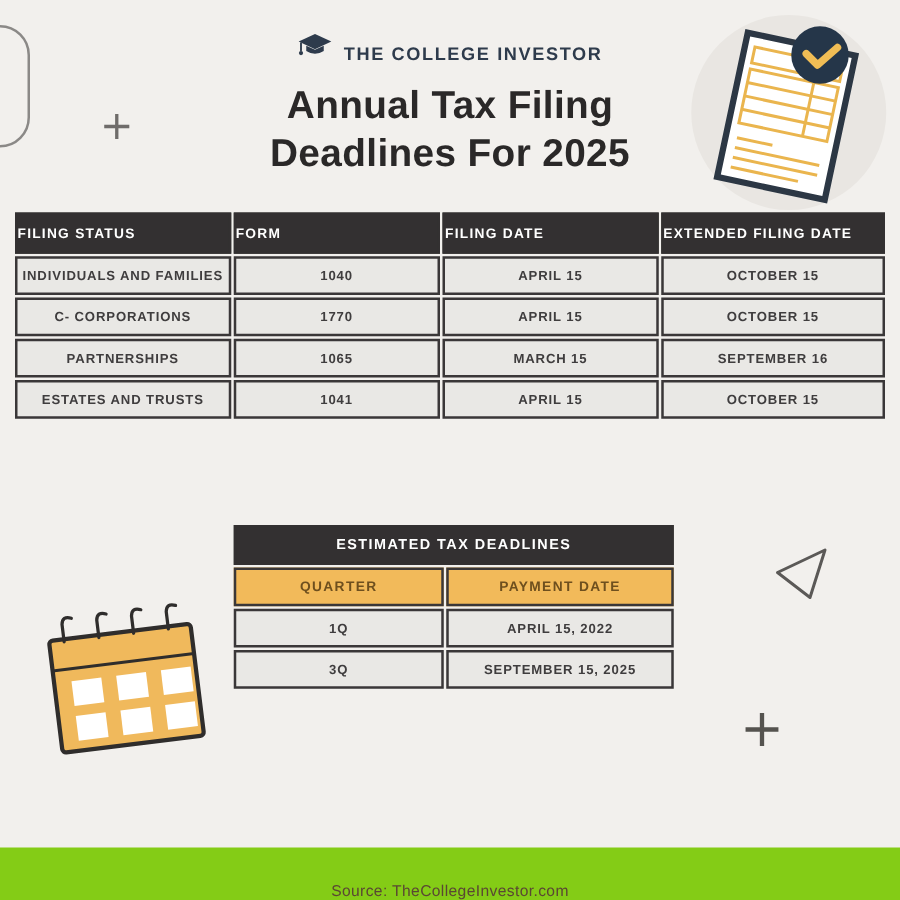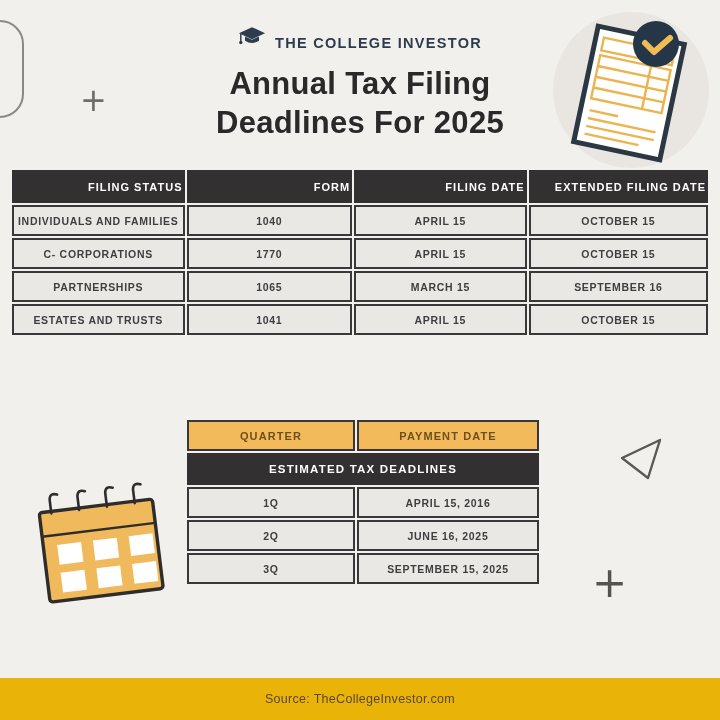--- a/index.html
+++ b/index.html
@@ -37,21 +37,21 @@
     letter-spacing:0.3px;
   }
   .hero { position:absolute; left:545px; top:6px; }
   .calendar { position:absolute; left:20px; top:474px; }
   
   table { border-collapse:separate; border-spacing:2px; table-layout:fixed; }
   .filing-table { position:absolute; left:10px; top:168px; width:700px; }
   .filing-table th {
     background:#333031; border:2px solid #333031; color:#ffffff;
     font-size:11px; font-weight:bold; letter-spacing:1px;
-    height:33px; text-align:right; vertical-align:middle;
+    height:33px; text-align:left; vertical-align:middle;
   }
   .filing-table td {
     background:#e9e8e5; border:2px solid #3a3738; color:#3f3d3e;
     font-size:10.5px; font-weight:bold; letter-spacing:0.7px;
     height:31px; text-align:center; vertical-align:middle;margin-left:48px;
   }
   .est-table { position:absolute; left:185px; top:418px; width:356px; }
   .est-table .est-title-cell {
     background:#333031; border:2px solid #333031; color:#ffffff;
     font-size:11.5px; font-weight:bold; letter-spacing:1.2px;
@@ -63,21 +63,21 @@
     height:31px; text-align:center; vertical-align:middle;
   }
   .est-table td {
     background:#e9e8e5; border:2px solid #3a3738; color:#3f3d3e;
     font-size:10.5px; font-weight:bold; letter-spacing:0.7px;
     height:31px; text-align:center; vertical-align:middle;margin-left:25px;
   }
   
   .footer-bar {
     position:absolute; left:0; bottom:0; width:720px; height:42px;
-    background:#eab308; display:flex; align-items:center; justify-content:center;
+    background:#84cc16; display:flex; align-items:flex-end; justify-content:center;
   }
   .footer-text { font-size:12.5px; color:#5a4733; letter-spacing:0.3px; }
 </style>
 </head>
 <body>
 
 <div class="decor-roundrect"></div>
 <div class="decor-plus plus-1">+</div>
 <div class="decor-plus plus-2">+</div>
 <div class="decor-triangle">
@@ -169,35 +169,31 @@
   </tbody>
 </table>
 
 <table class="est-table">
   <colgroup>
       <col style="width:48%">
       <col style="width:52%">
     </colgroup>
   <thead>
     <tr>
+      <th class="est-title-cell" colspan="2">ESTIMATED TAX DEADLINES</th>
+    </tr>
+    <tr>
       <th class="qcol">QUARTER</th>
       <th class="qcol">PAYMENT DATE</th>
     </tr>
-    <tr>
-      <th class="est-title-cell" colspan="2">ESTIMATED TAX DEADLINES</th>
-    </tr>
   </thead>
   <tbody>
     <tr>
       <td>1Q</td>
-      <td>APRIL 15, 2016</td>
-    </tr>
-    <tr>
-      <td>2Q</td>
-      <td>JUNE 16, 2025</td>
+      <td>APRIL 15, 2022</td>
     </tr>
     <tr>
       <td>3Q</td>
       <td>SEPTEMBER 15, 2025</td>
     </tr>
   </tbody>
 </table>
 
 <div class="calendar">
   <svg width="160" height="134" viewBox="0 0 160 134">

